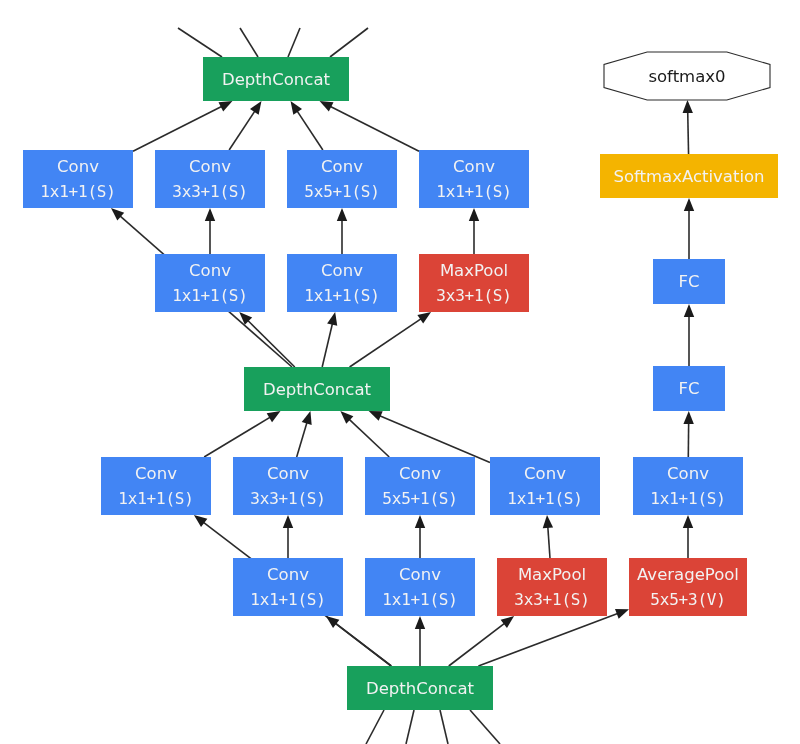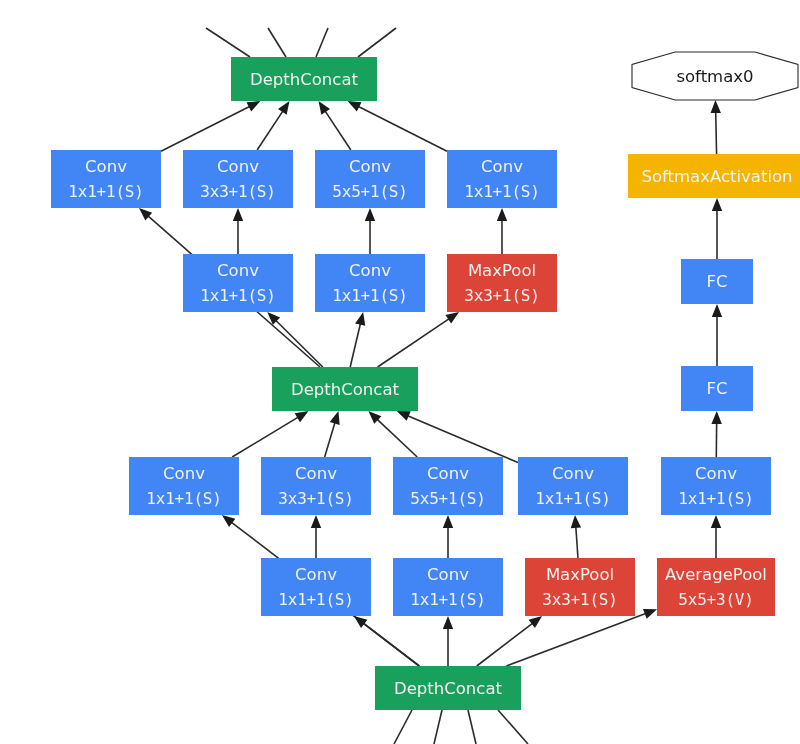--- a/index.html
+++ b/index.html
@@ -11,21 +11,20 @@
     width: 800px;
     height: 744px;
     font-family: "DejaVu Sans", sans-serif;
     overflow: hidden;
   }
   #diagram-root {
     position: relative;
     width: 636px;
     height: 744px;
     background: #ffffff;
-    margin-left: 28px;
   }
   svg#graph {
     position: absolute;
     left: 0;
     top: 0;
     width: 800px;
     height: 744px;
     display: block;
   }
   .node-box {

